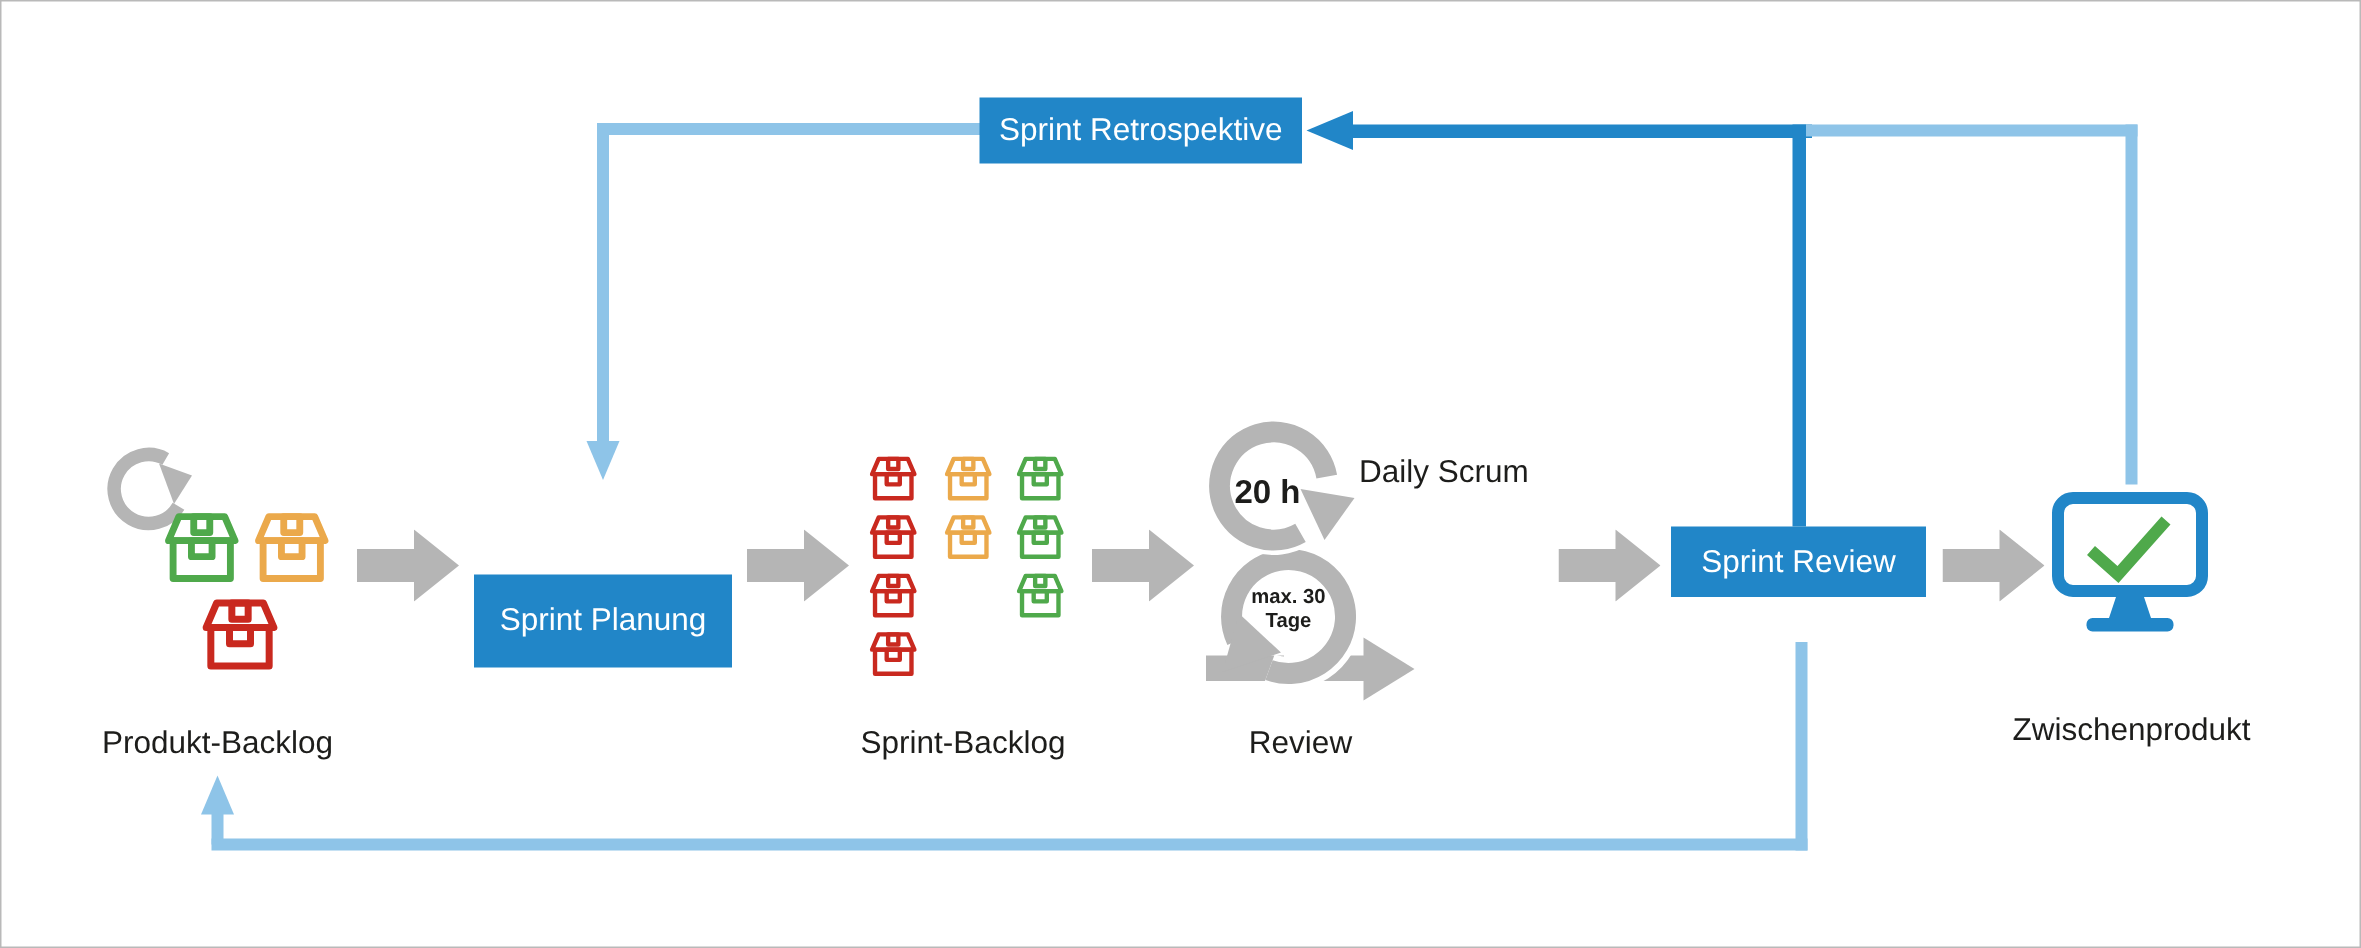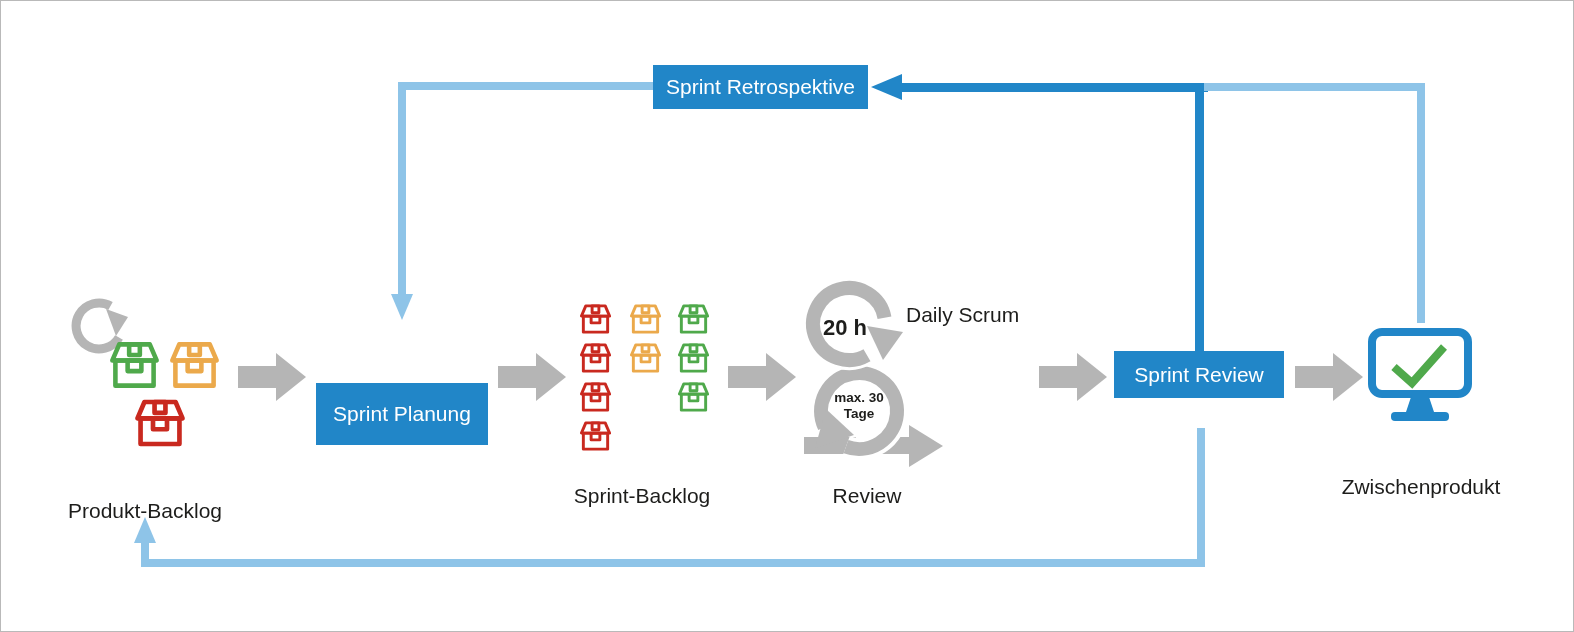--- a/index.html
+++ b/index.html
@@ -114,21 +114,21 @@
   </svg>
   <svg class="icon pkg-green" style="left:106px;top:336px;" width="55" height="56">
       <use href="#pkg"></use>
     </svg>
   <svg class="icon pkg-orange" style="left:166px;top:336px;" width="55" height="56">
       <use href="#pkg"></use>
     </svg>
   <svg class="icon pkg-red" style="left:131px;top:394px;" width="56" height="56">
       <use href="#pkg"></use>
     </svg>
-  <div class="lbl" style="left:24px;top:498px;width:240px;">Produkt-Backlog</div>
+  <div class="lbl" style="left:24px;top:483px;width:240px;">Produkt-Backlog</div>
 
   <svg class="icon pkg-red" style="left:577px;top:301px;" width="35" height="34">
       <use href="#pkg"></use>
     </svg>
   <svg class="icon pkg-orange" style="left:627px;top:301px;" width="35" height="34">
       <use href="#pkg"></use>
     </svg>
   <svg class="icon pkg-green" style="left:675px;top:301px;" width="35" height="34">
       <use href="#pkg"></use>
     </svg>

